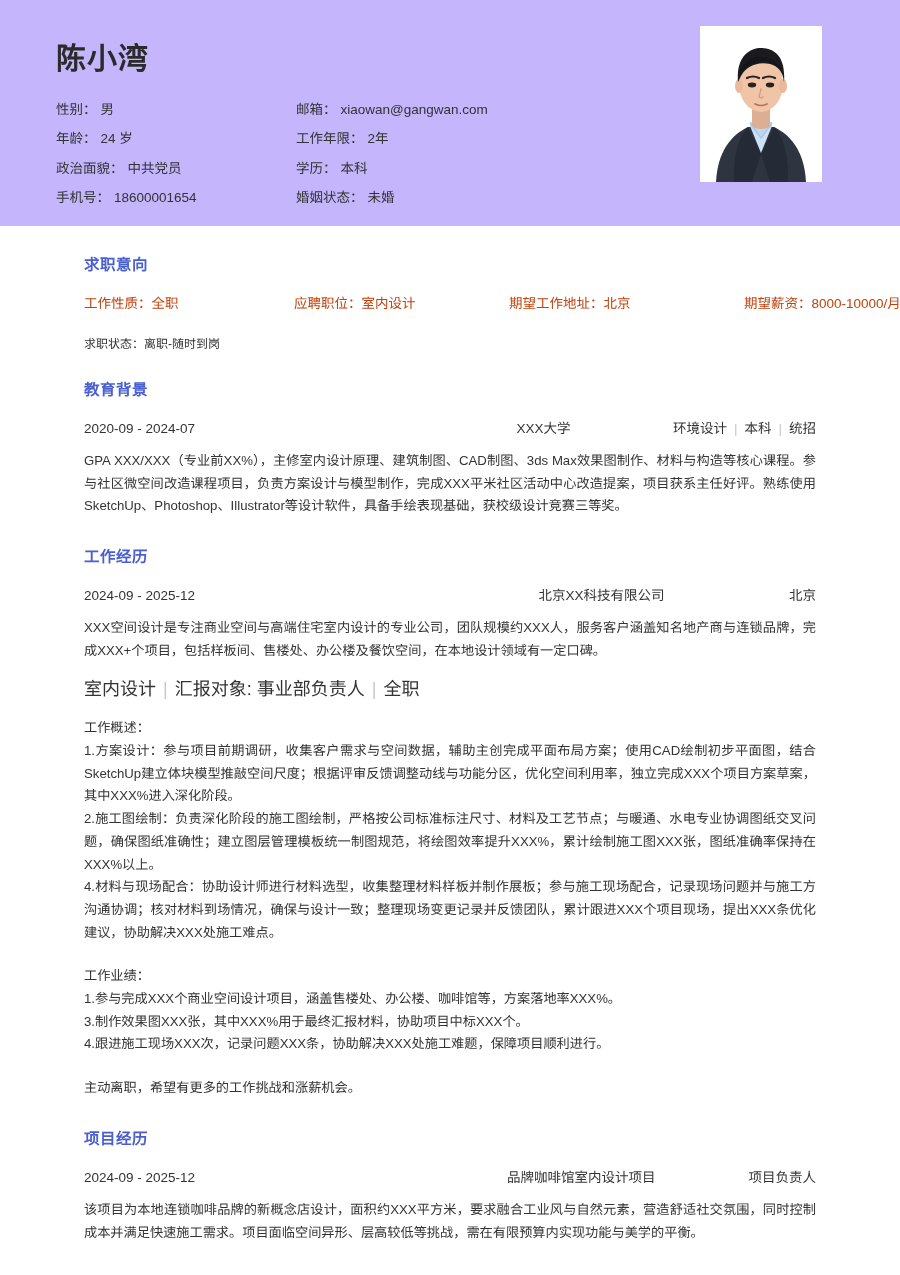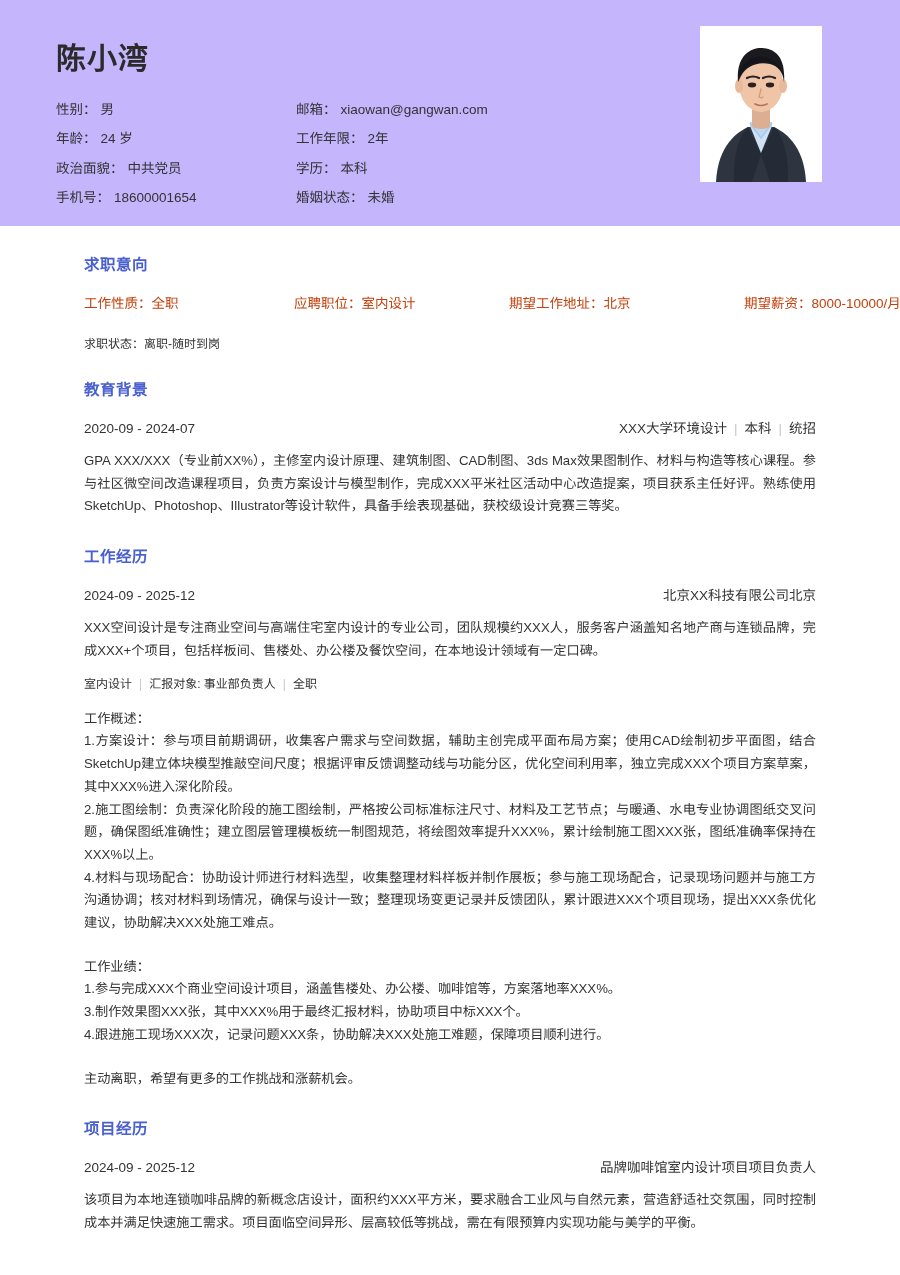--- a/index.html
+++ b/index.html
@@ -74,40 +74,40 @@
   }
 
   .meta-row {
     display: flex;
     align-items: baseline;
     font-size: 13.5px;
     color: #333333;
     margin-bottom: 13px;
   }
   .meta-left   { width: 330px; flex: none; }
-  .meta-center { flex: 1 1 auto; text-align: right; }
+  .meta-center { flex: 1 1 auto; text-align: center; }
   .meta-right  { flex: none; text-align: center; white-space: nowrap; }
 
   .sep {
     display: inline-block;
     color: #c8c8c8;
     margin: 0 7px;
     font-weight: 300;
   }
 
   .body-text {
     font-size: 13.2px;
     line-height: 1.72;
     color: #333333;
     text-align: justify;
     margin-bottom: 12px;
   }
 
   .tag-row {
-    font-size: 12px;
+    font-size: 18px;
     color: #333333;
     margin-bottom: 14px;
     line-height: 1.6;
   }
 
   .block-label {
     font-size: 13.2px;
     color: #333333;
     line-height: 1.72;
   }

